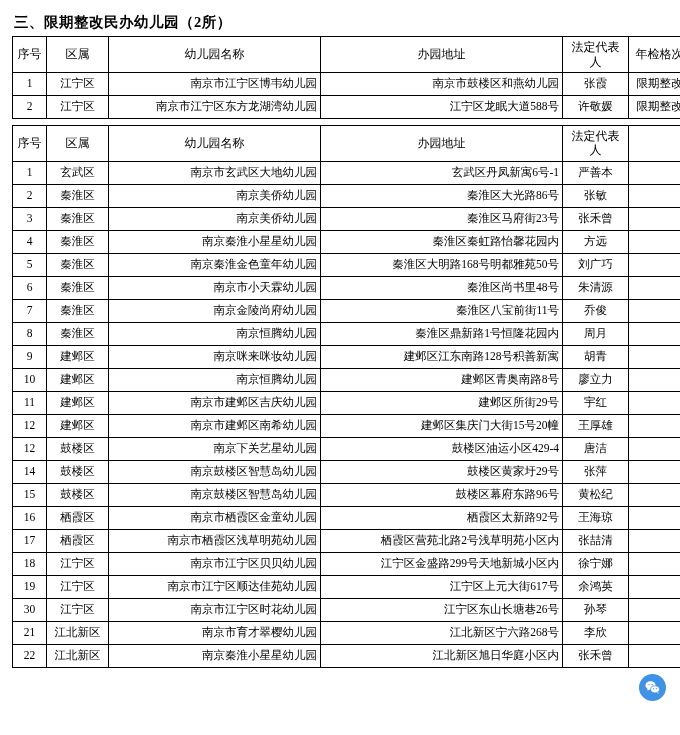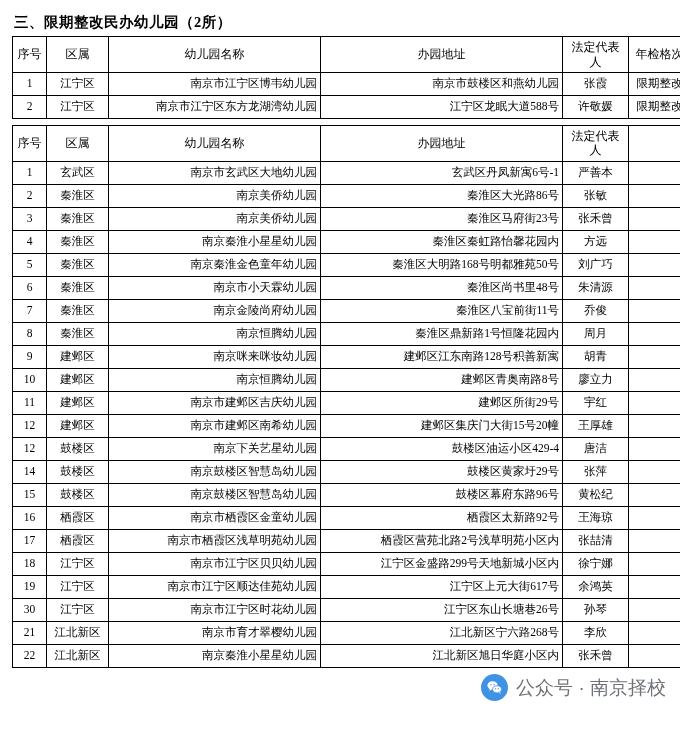--- a/index.html
+++ b/index.html
@@ -336,14 +336,13 @@
       <ellipse cx="9.2" cy="9" rx="7.2" ry="5.8" fill="#ffffff"></ellipse>
       <polygon points="5,13 5,17 8.5,14.2" fill="#ffffff"></polygon>
       <ellipse cx="15.6" cy="14.6" rx="6.2" ry="5" fill="#ffffff" stroke="#1f7fe0" stroke-width="1.1"></ellipse>
       <polygon points="20.5,18 20.8,21.4 17.6,19.3" fill="#ffffff" stroke="#1f7fe0" stroke-width="0.8"></polygon>
       <circle cx="7" cy="8" r="0.95" fill="#1f7fe0"></circle>
       <circle cx="11.4" cy="8" r="0.95" fill="#1f7fe0"></circle>
       <circle cx="13.6" cy="13.6" r="0.8" fill="#1f7fe0"></circle>
       <circle cx="17.4" cy="13.6" r="0.8" fill="#1f7fe0"></circle>
     </svg>
   </span>
-  <span>公众号 · 南京择校</span>
 </div>
 
 </body></html>

